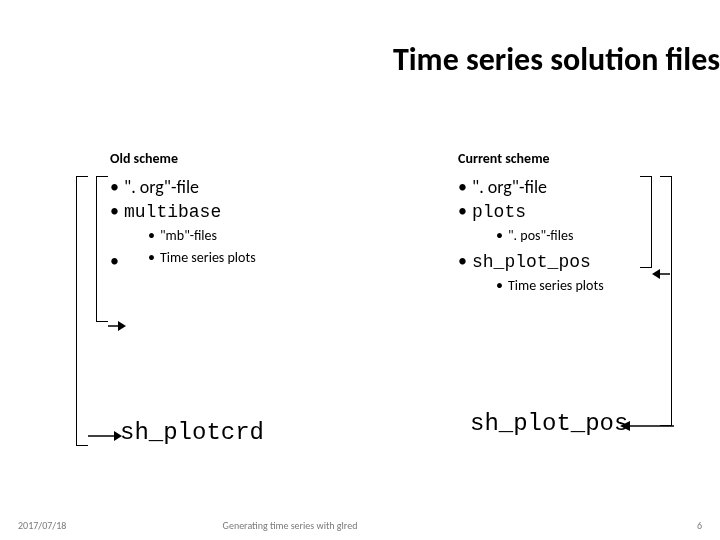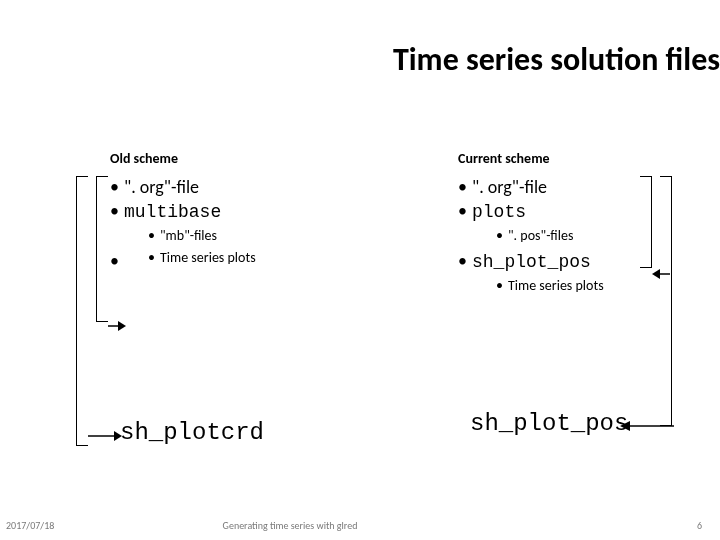--- a/index.html
+++ b/index.html
@@ -17,21 +17,21 @@
   .lvl2 > li { font-size: 14px; line-height: 1.35; padding-left: 12px; position: relative; }
   .lvl2 > li::before { content: "•"; position: absolute; left: 0; }
   .lvl3 { margin: 1px 0 2px 22px; }
   .lvl3 > li { font-size: 13px; line-height: 1.35; padding-left: 12px; position: relative; }
   .lvl3 > li::before { content: "•"; position: absolute; left: 0; }
   .mono { font-family: "Courier New", monospace; }
   .cmd { position: absolute; font-family: "Courier New", monospace; font-size: 24px; }
   .cmd-left { left: 120px; top: 419px; }
   .cmd-right { left: 470px; top: 410px; }
   .footer { position: absolute; bottom: 8px; left: 0; width: 720px; font-size: 10px; color: #7a7a7a; }
-  .footer .date { position: absolute; left: 6px; bottom: 0; margin-top: 28px; }
+  .footer .date { position: absolute; left: 18px; bottom: 0; margin-top: 28px; }
   .footer .center { position: absolute; left: 0; width: 580px; text-align: center; bottom: 0; }
   .footer .page { position: absolute; right: 18px; bottom: 0; }
 
   
   .brL { position: absolute; border: 1.5px solid #000; border-right: none; width: 12px; }
   .brL1 { left: 96px; top: 176px; height: 146px; }
   .brL2 { left: 76px; top: 176px; height: 270px; }
   
   .brR { position: absolute; border: 1.5px solid #000; border-left: none; width: 12px; }
   .brR1 { left: 640px; top: 176px; height: 92px; }

